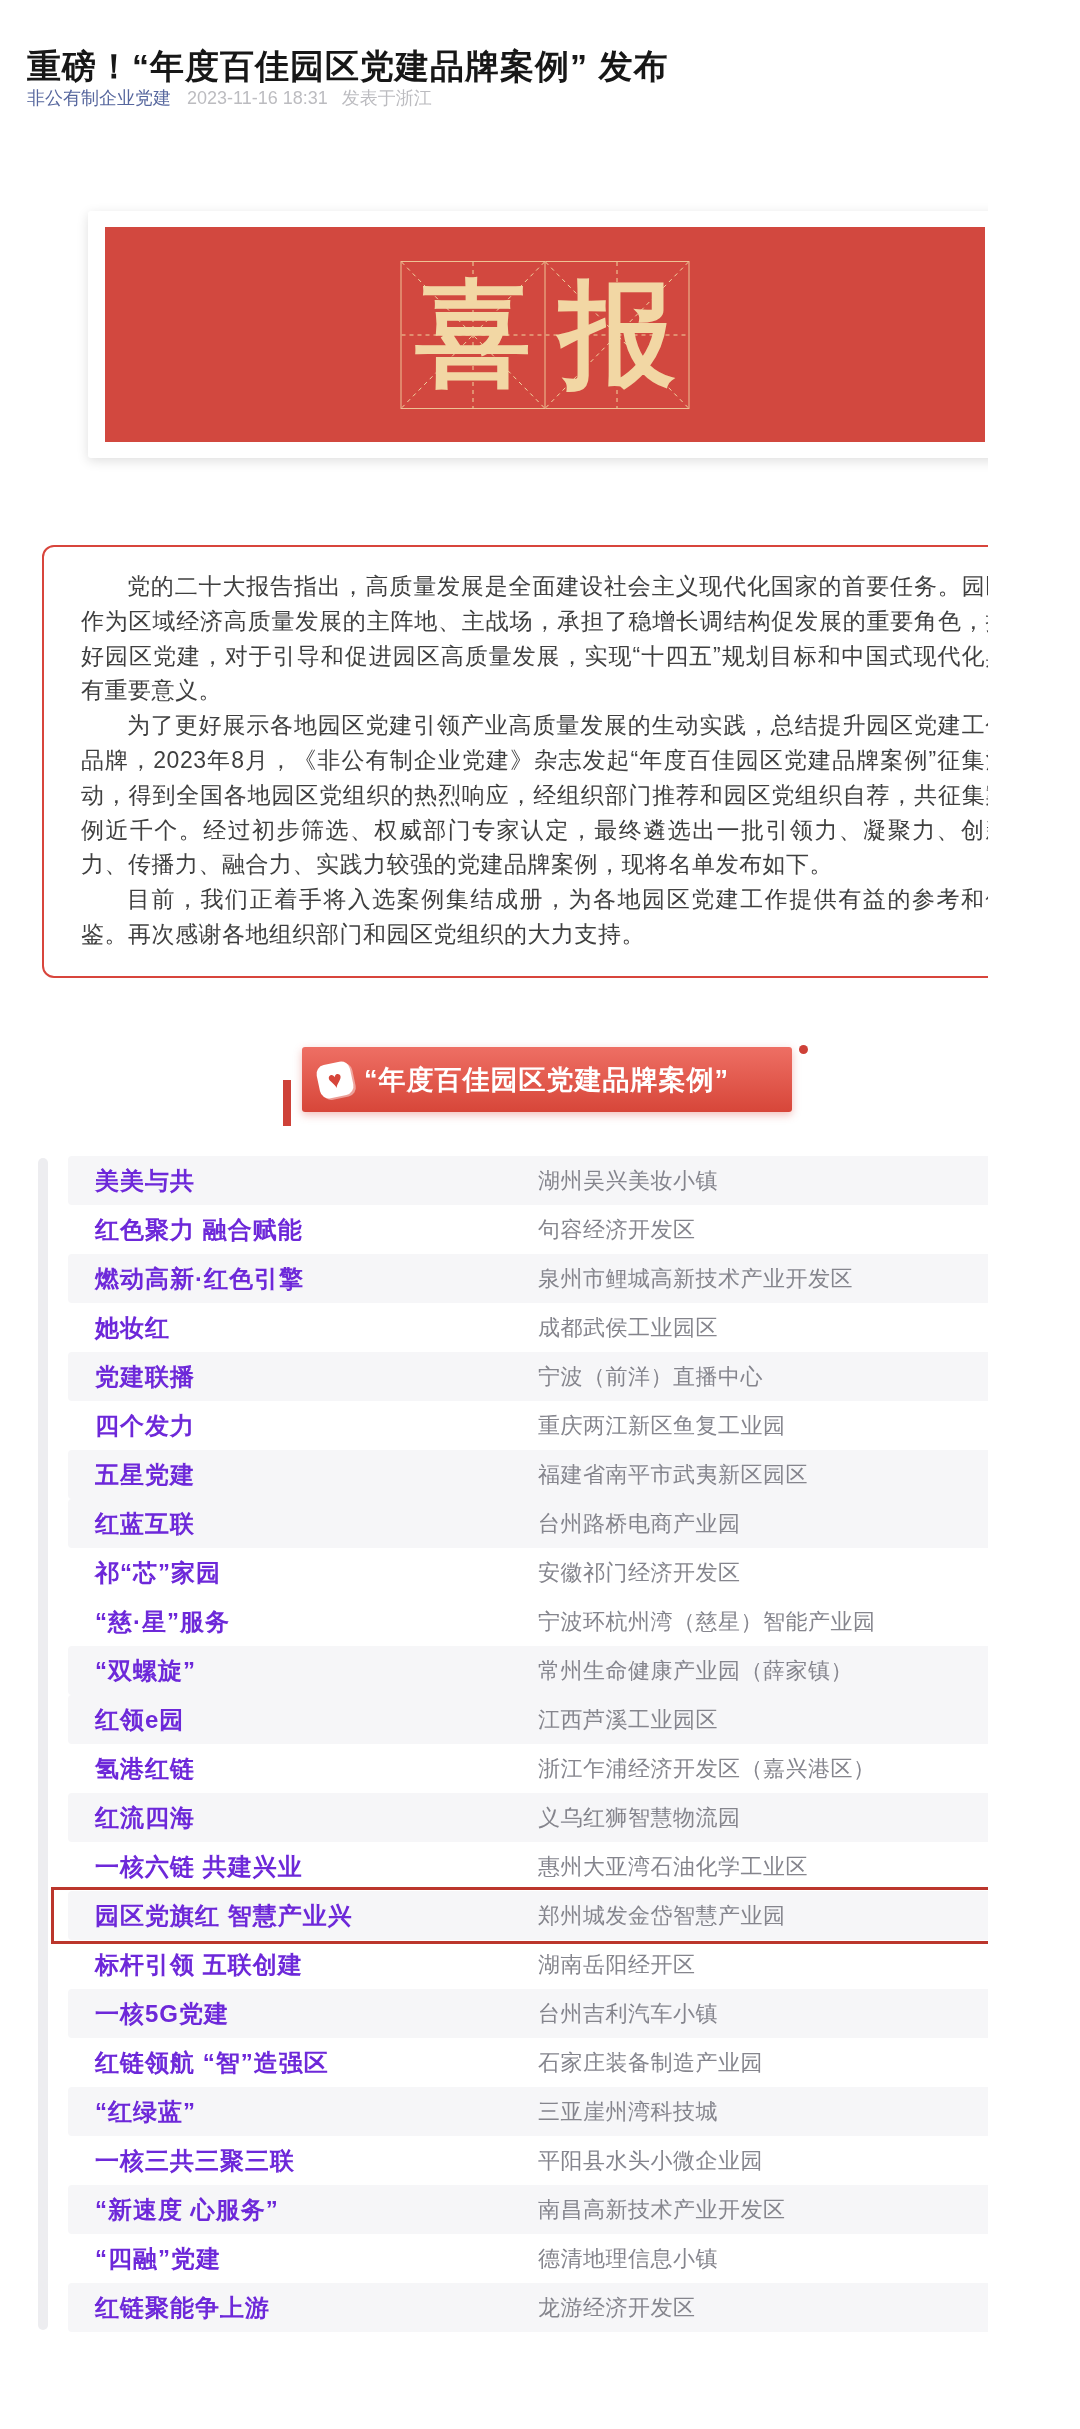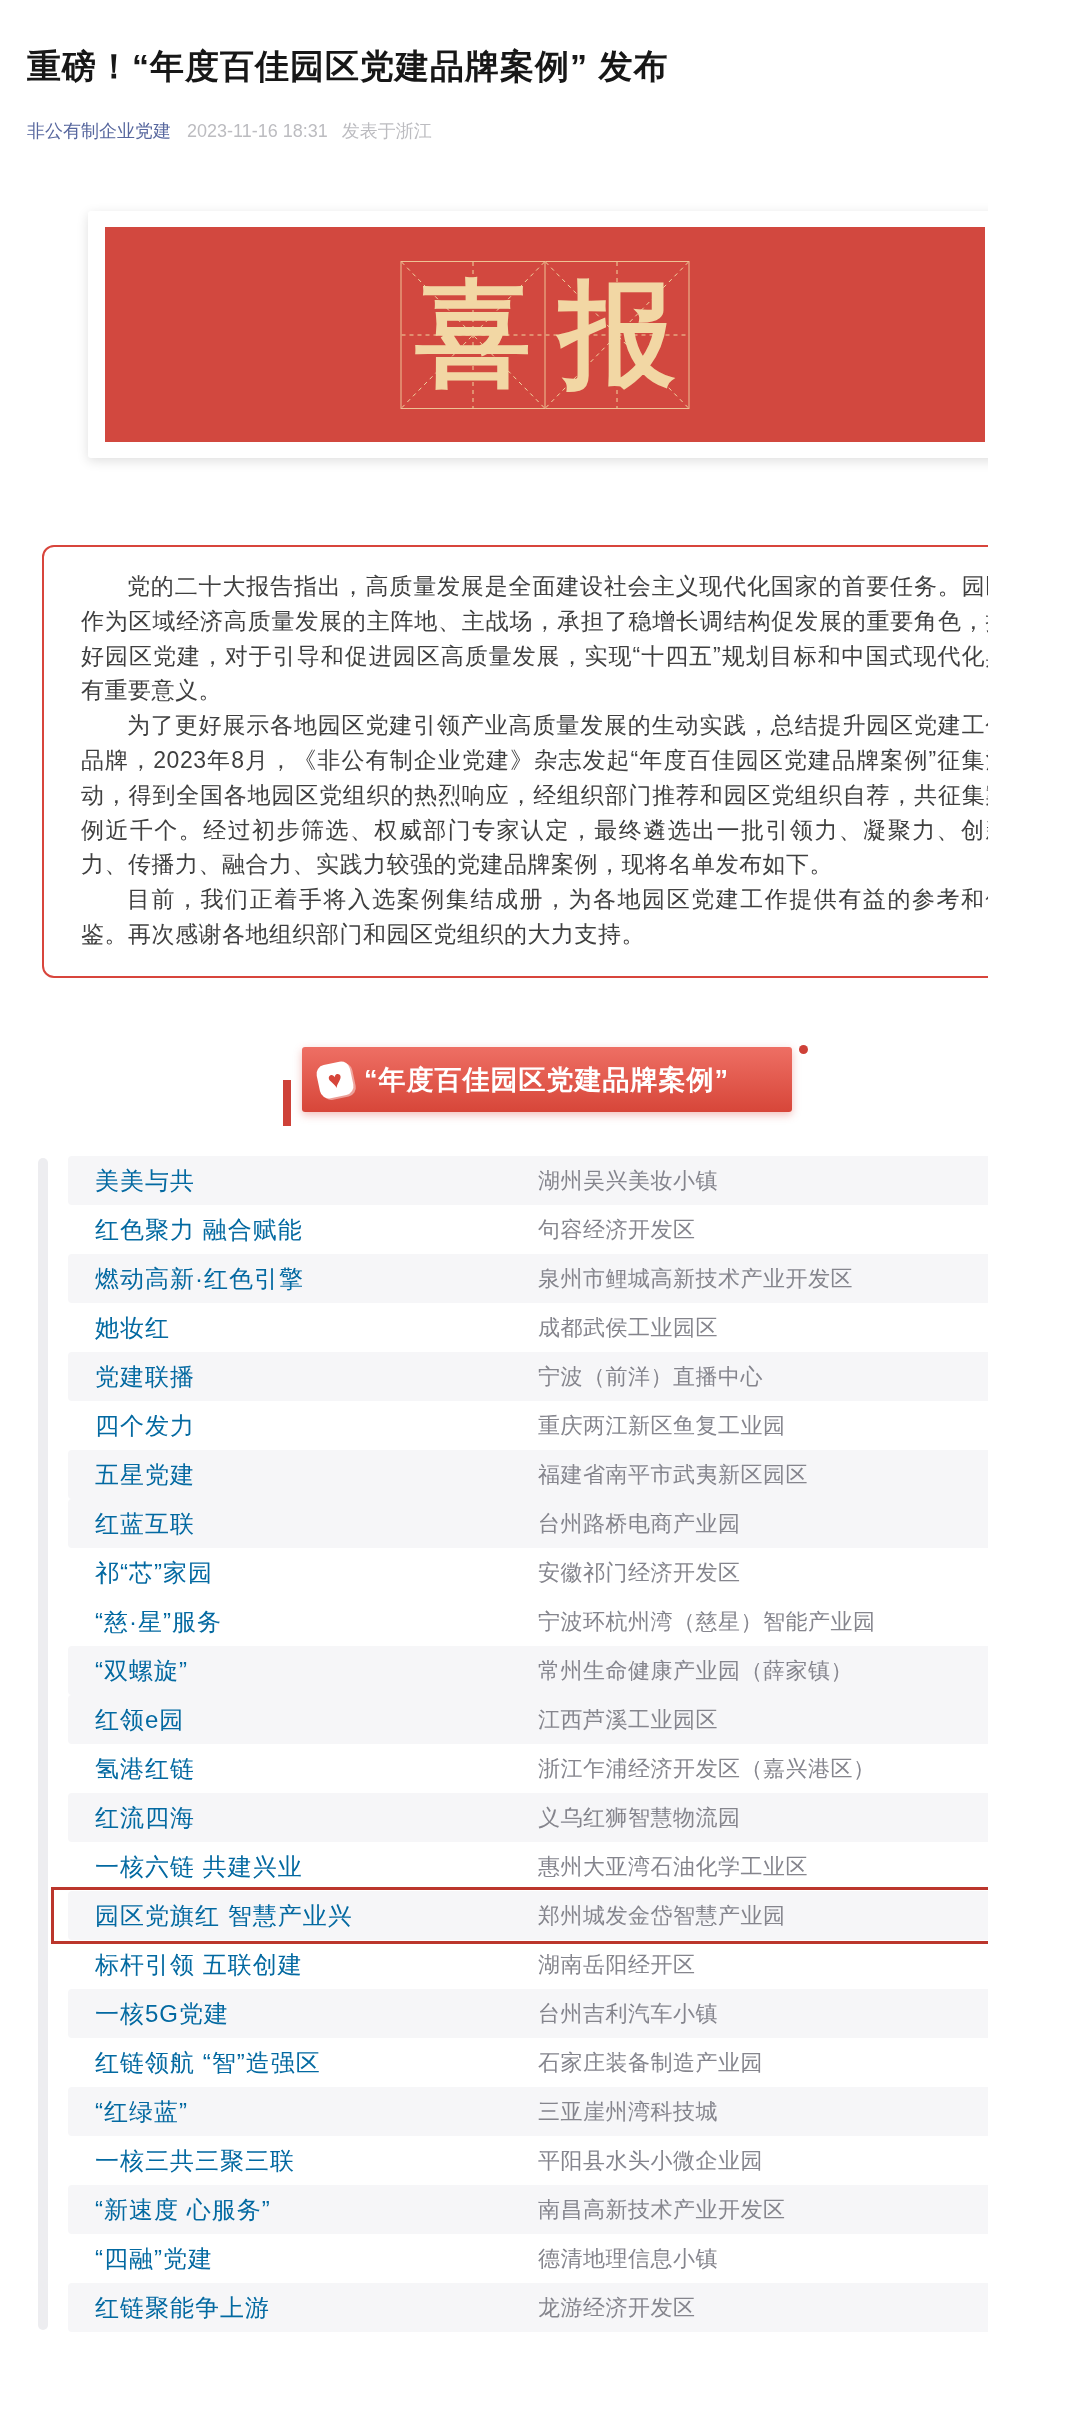--- a/index.html
+++ b/index.html
@@ -3,21 +3,21 @@
 <meta charset="utf-8">
 <style>
   html,body{margin:0;padding:0;background:#ffffff;}
   body{font-family:"Liberation Sans","DejaVu Sans",sans-serif;}
   .page{position:relative;width:988px;height:2429px;background:#ffffff;overflow:hidden;}
 
   
   .article-title{position:absolute;left:27px;top:20px;width:1020px;
     font-size:34px;font-weight:700;color:#171717;letter-spacing:1px;line-height:46px;}
   .meta-line{position:absolute;left:27px;top:86px;font-size:18px;display:flex;align-items:baseline;}
-  .meta-account{color:#57679e;margin-right:16px;margin-top:33px;}
+  .meta-account{color:#57679e;margin-right:16px;}
   .meta-date{color:#bcbcc0;margin-right:14px;}
   .meta-location{color:#bcbcc0;text-align:center;}
 
   
   .xibao-card{position:absolute;left:88px;top:211px;width:914px;height:247px;background:#ffffff;
     border-radius:3px;box-shadow:0 3px 12px rgba(0,0,0,0.13);}
   .xibao-red{position:absolute;left:17px;top:16px;right:17px;bottom:16px;background:#d2483f;}
   .xibao-grid{position:absolute;left:50%;top:50%;transform:translate(-50%,-50%);display:flex;}
   .grid-cell{position:relative;width:143px;height:146px;border:1px solid rgba(243,216,163,0.85);}
   .grid-cell + .grid-cell{border-left:none;}
@@ -43,21 +43,21 @@
     box-shadow:2px 2px 0 rgba(255,255,255,0.45);}
   .icon-heart{color:#d6453a;font-size:24px;line-height:1;transform:rotate(2deg);}
   .heading-label{color:#ffffff;font-weight:700;font-size:27px;margin-left:12px;letter-spacing:1px;white-space:nowrap;}
 
   
   .side-strip{position:absolute;left:38px;top:1158px;width:10px;height:1172px;background:#ededf0;border-radius:6px;}
   .brand-table{position:absolute;left:68px;top:1156px;width:980px;}
   .row{position:relative;height:49px;display:flex;align-items:center;border-radius:4px;}
   .row.shaded{background:#f6f6f8;}
   .cell-brand{width:470px;padding-left:27px;box-sizing:border-box;flex:none;
-    font-size:24px;font-weight:400;color:#0369a1;letter-spacing:1px;white-space:nowrap;}
+    font-size:24px;font-weight:700;color:#6d28d9;letter-spacing:1px;white-space:nowrap;}
   .cell-park{font-size:22px;color:#85858d;letter-spacing:0.5px;white-space:nowrap;}
   .row.highlighted::after{content:"";position:absolute;left:-17px;right:-7px;top:-4px;bottom:-4px;
     border:3px solid #bb362c;pointer-events:none;}
 </style>
 </head>
 <body>
 
 <div class="page">
 
   <h1 class="article-title">重磅！“年度百佳园区党建品牌案例” 发布</h1>

